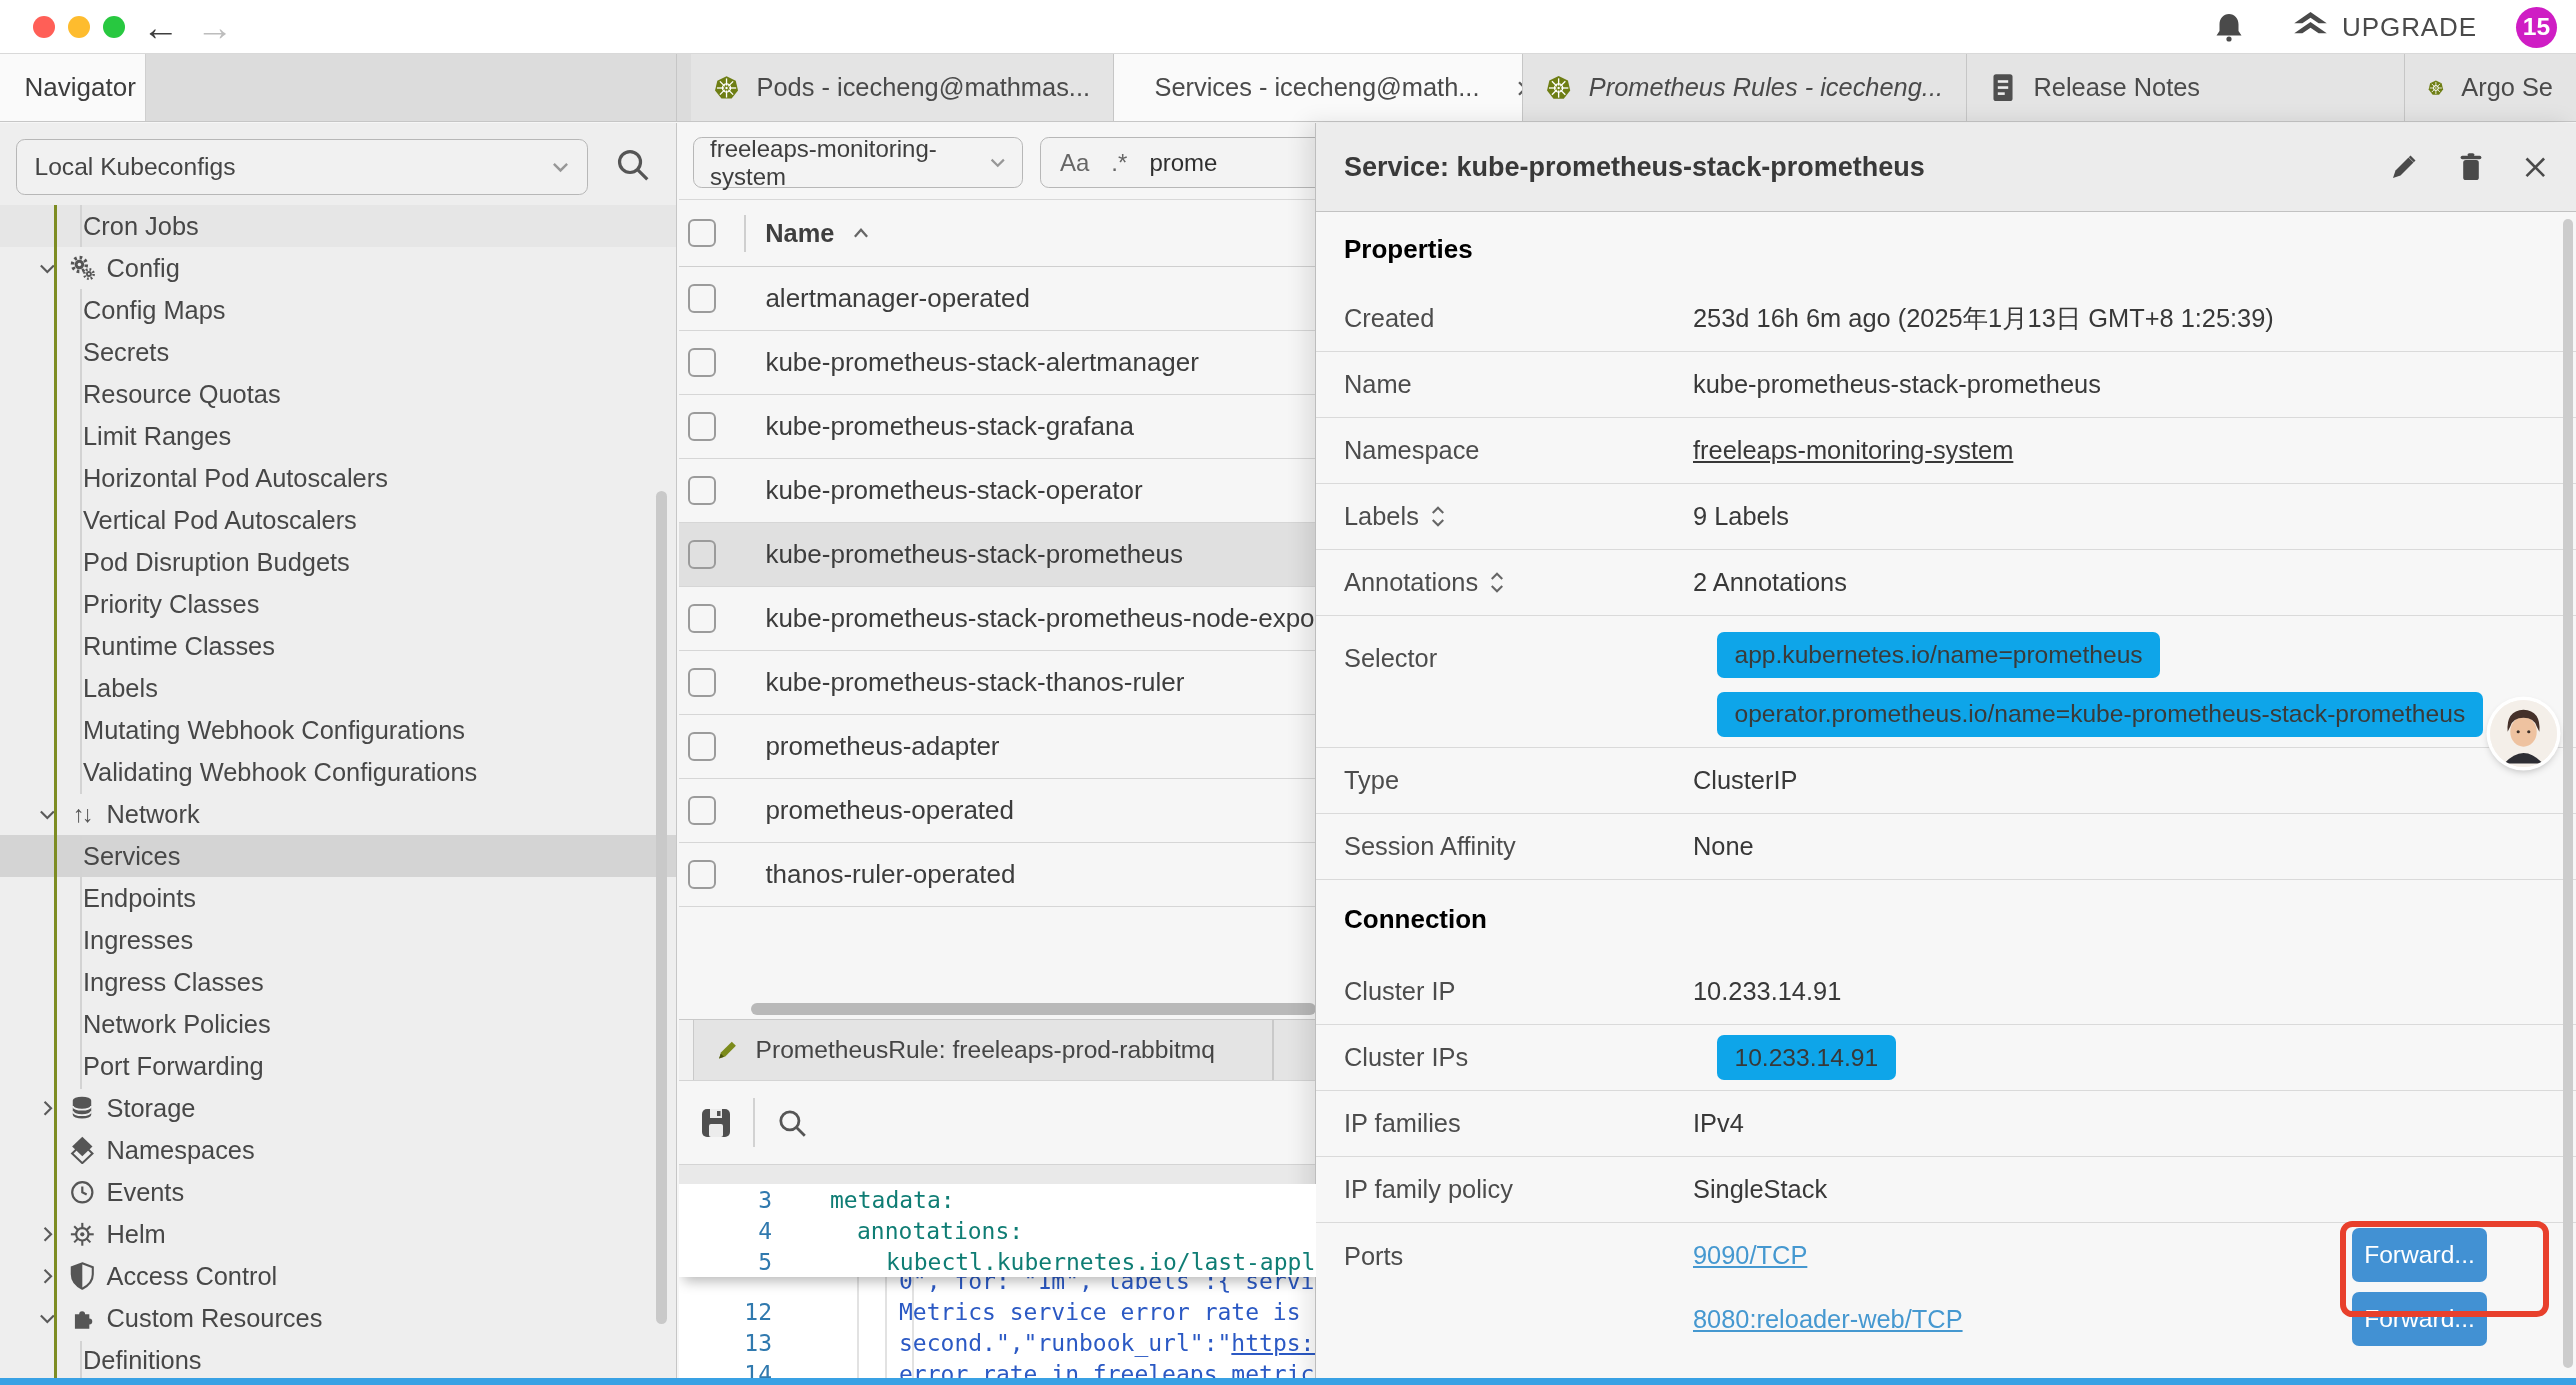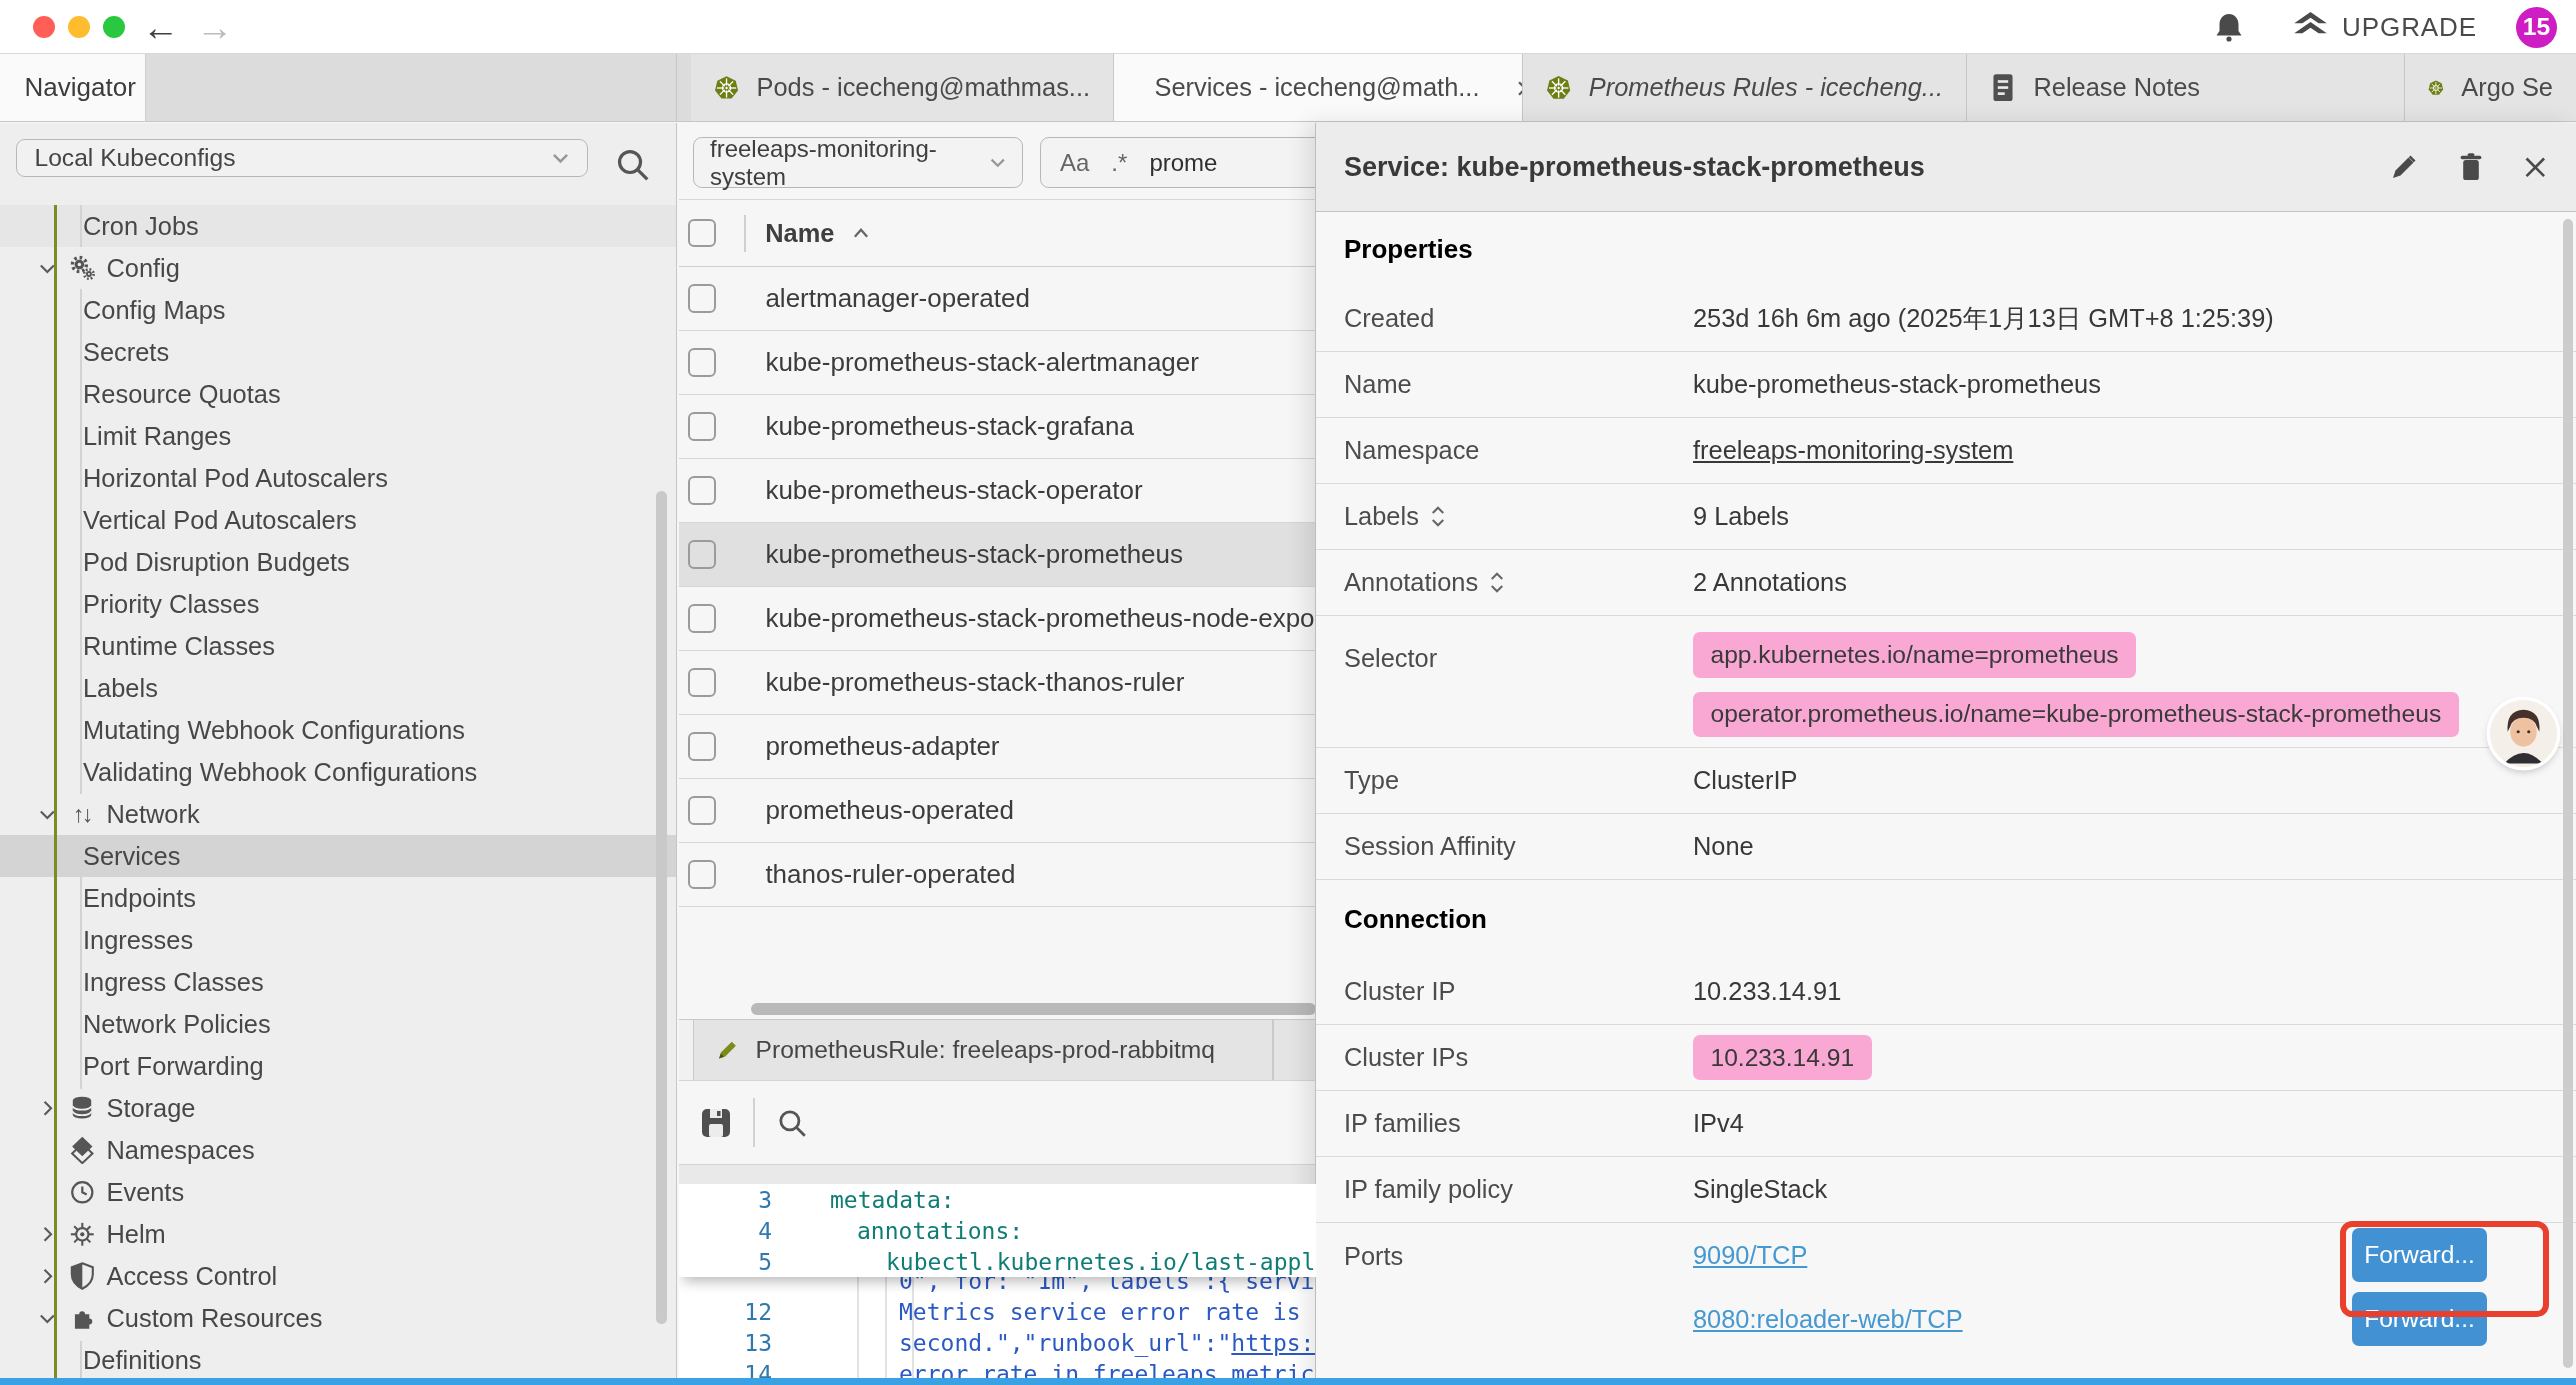--- a/index.html
+++ b/index.html
@@ -21,21 +21,21 @@
   .strip-main{left:677px;right:0;}
   .nav-tab{width:146px;height:100%;background:#fafafa;display:flex;align-items:center;padding-left:24.6px;box-sizing:border-box;
     font-size:26px;color:#3c3c3c;border-right:1.8px solid #cfcfcf;}
   .tab{height:100%;display:flex;align-items:center;gap:17.5px;padding:0 23px;box-sizing:border-box;
     background:#e4e4e4;border-right:1.8px solid #c6c6c6;font-size:25.4px;color:#4a4a4a;white-space:nowrap;overflow:hidden;}
   .tab.active{background:#fafafa;}
   .tab.italic .tab-label{font-style:italic;}
   .tab-close{margin-left:19px;font-size:32px;color:#5a5a5a;line-height:1;}
   
   .sidebar{position:absolute;left:0;top:123px;width:677px;bottom:0;background:#eeeeee;border-right:1.8px solid #c6c6c6;box-sizing:border-box;overflow:hidden;}
-  .kube-select{position:absolute;left:16px;top:16px;width:572px;height:38px;border:1.8px solid #b7b7b7;border-radius:8.8px;
+  .kube-select{position:absolute;left:16px;top:16px;width:572px;height:56px;border:1.8px solid #b7b7b7;border-radius:8.8px;
     background:#f1f1f1;display:flex;align-items:center;box-sizing:border-box;padding:0 17.5px;font-size:24.6px;color:#444;justify-content:space-between;}
   .kube-select .chev{margin-left:auto;}
   .sb-search{position:absolute;left:614px;top:23px;}
   .tree{position:absolute;left:0;top:82px;right:0;bottom:0;}
   .trow{height:42px;display:flex;align-items:center;font-size:25.4px;color:#474747;position:relative;box-sizing:border-box;}
   .trow.child{padding-left:83px;}
   .trow.group{padding-left:39px;}
   .trow.top{padding-left:68px;}
   .trow .chev{margin-right:12.3px;}
   .trow .ticon{width:28px;display:flex;justify-content:center;margin-right:10.5px;}
@@ -90,21 +90,21 @@
   .d-title{font-size:27px;font-weight:bold;color:#393939;}
   .d-actions{margin-left:auto;display:flex;align-items:center;gap:39px;}
   .d-body{position:absolute;top:89px;left:0;right:0;bottom:0;overflow:hidden;}
   .dhead{height:74px;display:flex;align-items:center;padding:0 28px;font-size:26px;font-weight:bold;color:#000000;box-sizing:border-box;}
   .dhead.conn{height:79px;}
   .prow{display:flex;align-items:center;padding:0 28px;height:66px;border-bottom:1.8px solid #dadada;box-sizing:border-box;font-size:25.4px;}
   .prow .plabel{width:349px;flex:none;color:#4c4c4c;display:flex;align-items:center;gap:12.3px;}
   .prow .pvalue{color:#383838;}
   .prow.tall{height:132px;align-items:flex-start;padding-top:16px;}
   .prow.ports{height:166px;border-bottom:none;align-items:flex-start;padding-top:0;}
-  .badge{background:#f9a8d4;border-radius:7px;padding:8.8px 17.5px;display:inline-block;font-size:24.6px;color:#3a3a3a;}
+  .badge{background:#0ea5e9;border-radius:7px;padding:8.8px 17.5px;display:inline-block;font-size:24.6px;color:#3a3a3a;margin-left:24px;}
   .alink{color:#4598d0;text-decoration:underline;}
   .ports-col{flex:1;}
   .port-line{height:64px;display:flex;align-items:center;}
   .fwd-btn{margin-left:auto;margin-right:61px;width:135px;height:54px;background:#4291d3;color:#fff;font-size:24.6px;
     border-radius:7px;display:flex;align-items:center;justify-content:center;}
   .hl-box{position:absolute;left:1024px;top:1098px;width:209px;height:96px;border:6.1px solid #e8402c;border-radius:12.3px;box-sizing:border-box;z-index:5;}
   .d-scroll{position:absolute;right:3.5px;top:96px;width:9.6px;height:1149px;border-radius:5.3px;background:#cccccc;}
   
   .avatar{position:absolute;left:2490px;top:700px;width:67px;height:67px;border-radius:50%;background:#f6f2ee;
     box-shadow:0 0 0 3.5px #fff,0 3.5px 8.8px rgba(0,0,0,.3);overflow:hidden;z-index:30;}

